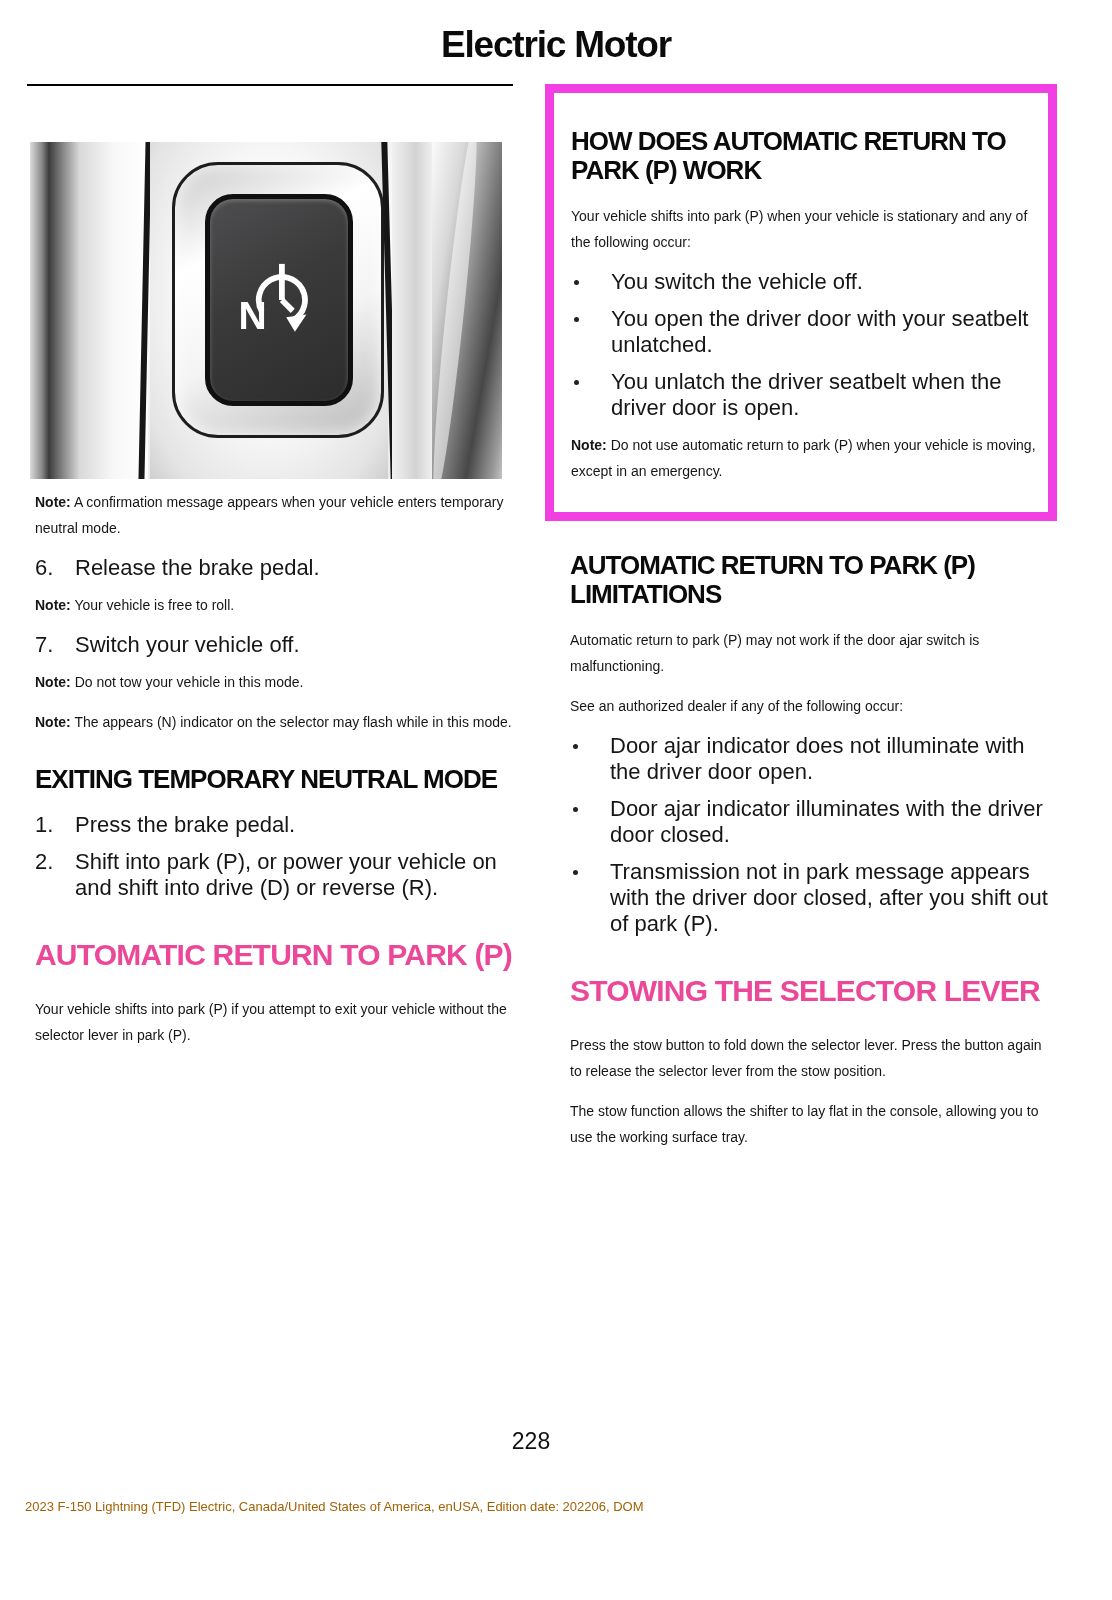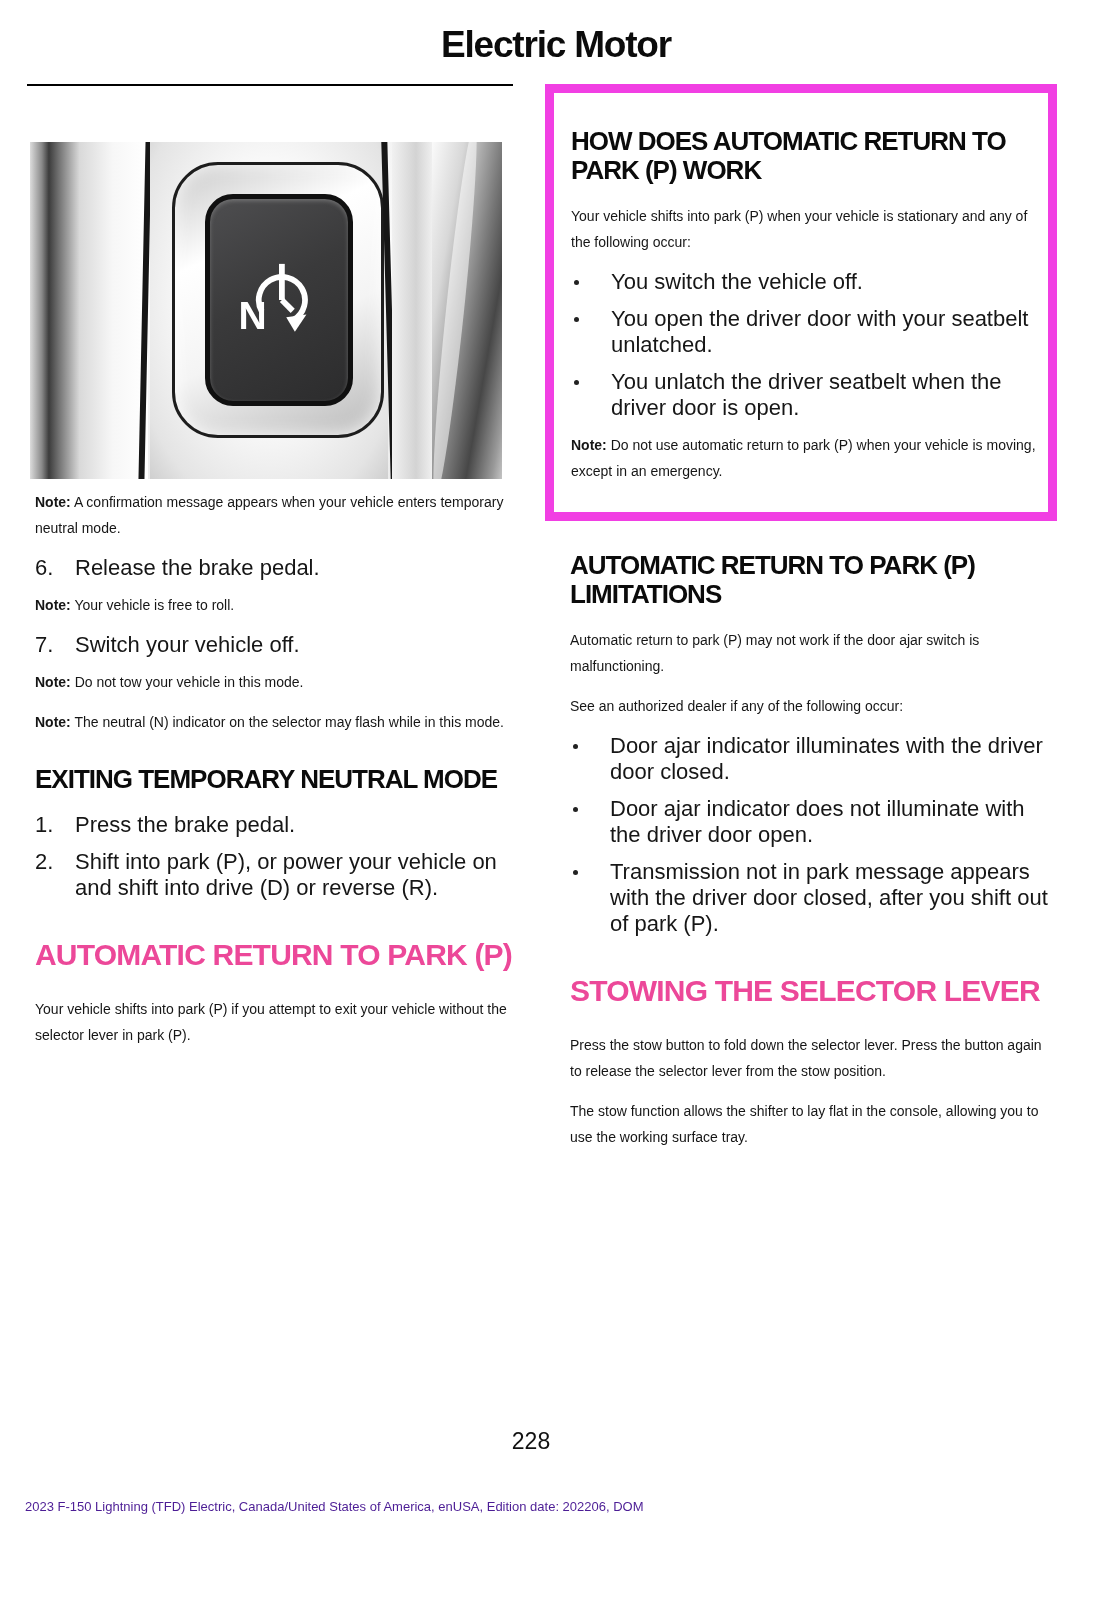--- a/index.html
+++ b/index.html
@@ -103,21 +103,21 @@
     background:rgba(255,255,255,.55); border-radius:50%; transform:rotate(6deg);
   }
 
   
   .page-number {
     position:absolute; top:1428px; left:0; width:1062px;
     text-align:center; font-size:23px; color:#111;
   }
   .doc-footer {
     position:absolute; top:1499px; left:25px;
-    font-size:13px; letter-spacing:0; color:#4c1d95;
+    font-size:13px; letter-spacing:0; color:#a16207;
   }
 </style>
 </head>
 <body>
 
 <div class="page-title">Electric Motor</div>
 
 <div class="columns">
 
   <div class="col-left">
@@ -151,21 +151,21 @@
     </ol>
 
     <p class="note"><span class="note-label">Note:</span> <span class="note-text">Your vehicle is free to roll.</span></p>
 
     <ol class="steps">
       <li><span class="num">7.</span><span>Switch your vehicle off.</span></li>
     </ol>
 
     <p class="note"><span class="note-label">Note:</span> <span class="note-text">Do not tow your vehicle in this mode.</span></p>
 
-    <p class="note"><span class="note-label">Note:</span> <span class="note-text">The neutral (N) indicator on the selector may flash while in this mode.</span></p>
+    <p class="note"><span class="note-label">Note:</span> <span class="note-text">The appears (N) indicator on the selector may flash while in this mode.</span></p>
 
     <h2 class="h2">EXITING TEMPORARY NEUTRAL MODE</h2>
 
     <ol class="steps">
       <li><span class="num">1.</span><span>Press the brake pedal.</span></li>
       <li><span class="num">2.</span><span>Shift into park (P), or power your vehicle on and shift into drive (D) or reverse (R).</span></li>
     </ol>
 
     <h1 class="h1">AUTOMATIC RETURN TO PARK (P)</h1>
 
@@ -183,22 +183,22 @@
         <li><span>You open the driver door with your seatbelt unlatched.</span></li>
         <li><span>You unlatch the driver seatbelt when the driver door is open.</span></li>
       </ul>
       <p class="note"><span class="note-label">Note:</span> <span class="note-text">Do not use automatic return to park (P) when your vehicle is moving, except in an emergency.</span></p>
     </div>
 
     <h2 class="h2">AUTOMATIC RETURN TO PARK (P) LIMITATIONS</h2>
     <p class="body">Automatic return to park (P) may not work if the door ajar switch is malfunctioning.</p>
     <p class="body">See an authorized dealer if any of the following occur:</p>
     <ul class="bullets">
+      <li><span>Door ajar indicator does not illuminate with the driver door open.</span></li>
       <li><span>Door ajar indicator illuminates with the driver door closed.</span></li>
-      <li><span>Door ajar indicator does not illuminate with the driver door open.</span></li>
       <li><span>Transmission not in park message appears with the driver door closed, after you shift out of park (P).</span></li>
     </ul>
 
     <h1 class="h1">STOWING THE SELECTOR LEVER</h1>
     <p class="body">Press the stow button to fold down the selector lever. Press the button again to release the selector lever from the stow position.</p>
     <p class="body">The stow function allows the shifter to lay flat in the console, allowing you to use the working surface tray.</p>
   </div>
 </div>
 
 <div class="page-number">228</div>

